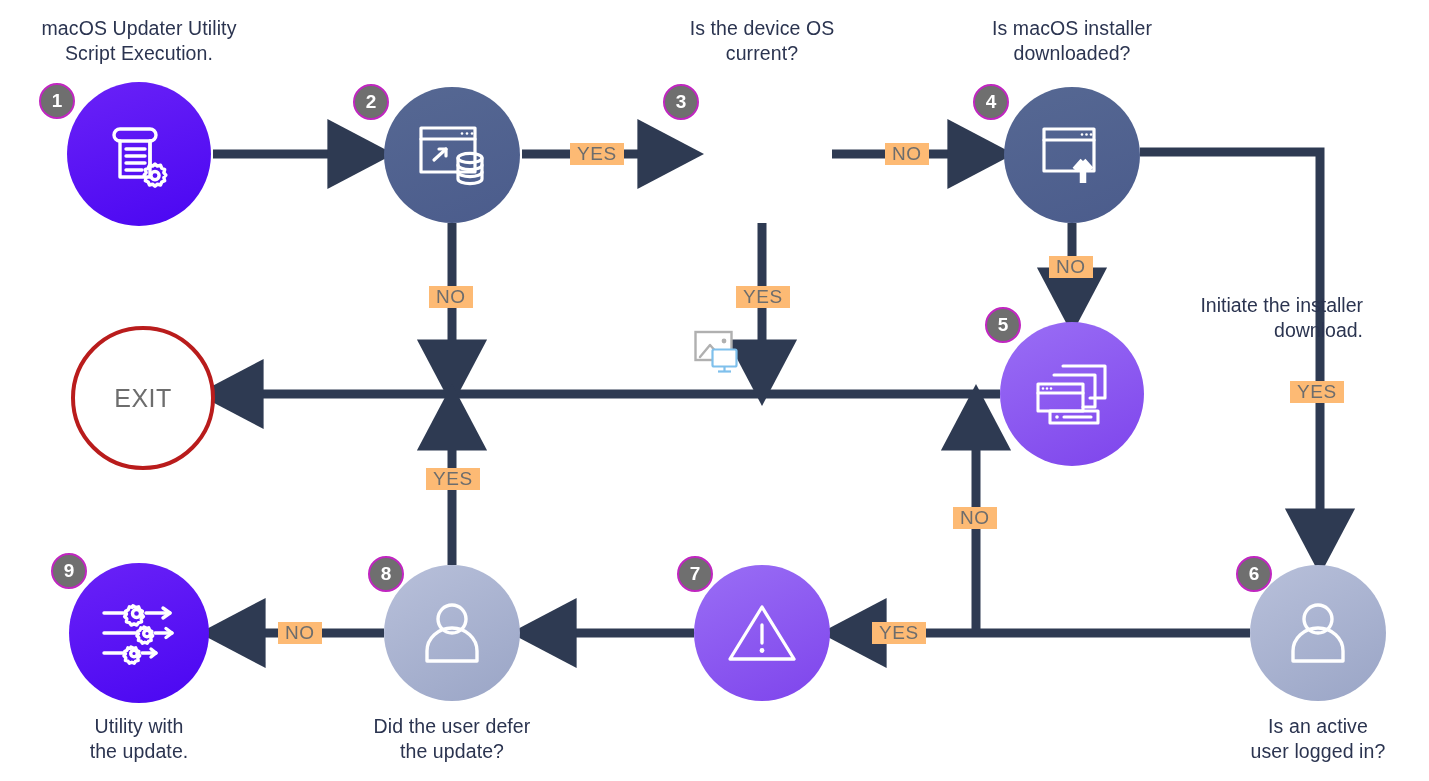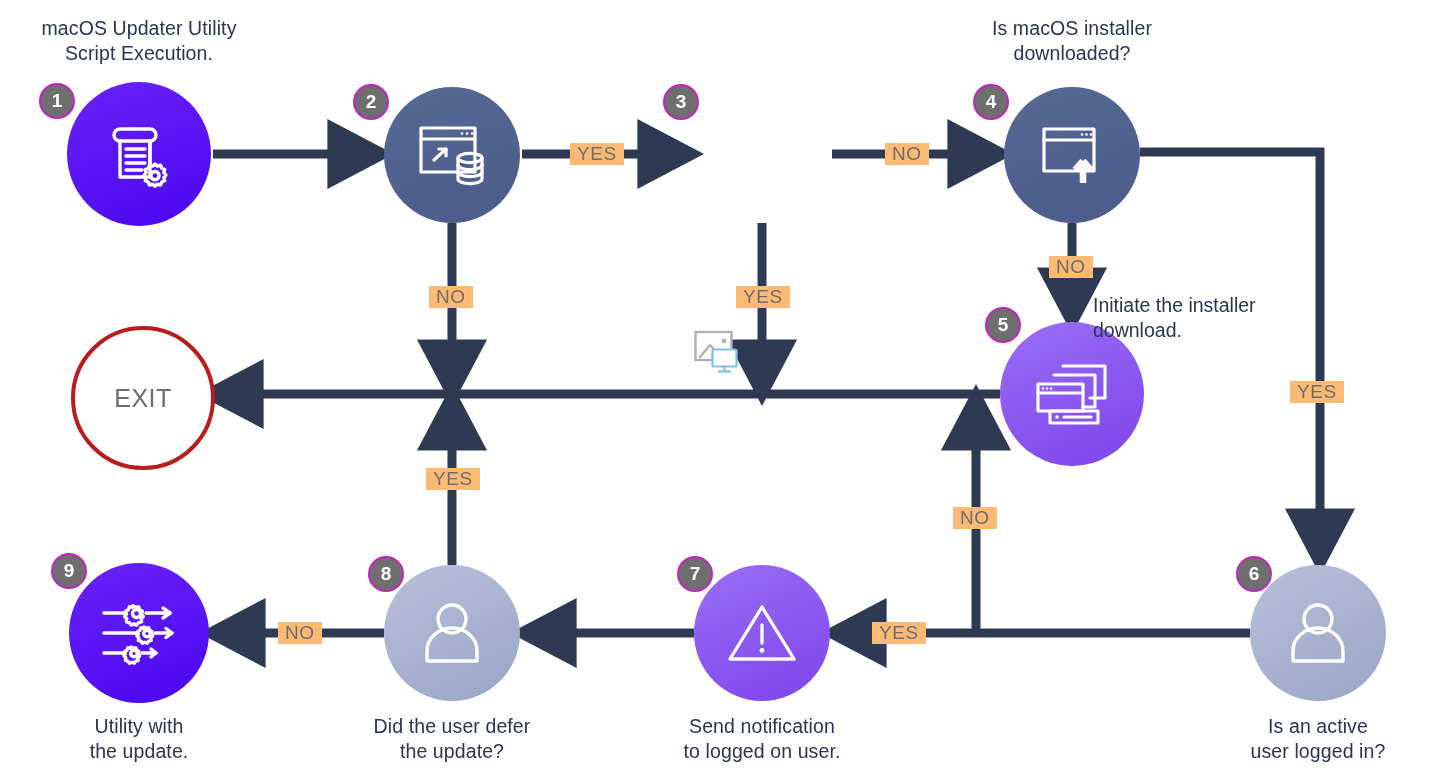--- a/index.html
+++ b/index.html
@@ -189,41 +189,43 @@
           <ellipse cx="57" cy="38" rx="12" ry="4.6"></ellipse>
           <path d="M45 38 v7 a12 4.6 0 0 0 24 0 v-7"></path>
           <path d="M45 45 v7 a12 4.6 0 0 0 24 0 v-7"></path>
           <path d="M45 52 v7 a12 4.6 0 0 0 24 0 v-7"></path>
         </g>
       </svg>
     </span>
   </div>
   <div class="badge" style="left:353px; top:84px;">2</div>
 
+  <div class="caption" style="left:642px; top:16px; width:240px;">Is the device OS
+current?</div>
   <div class="badge" style="left:663px; top:84px;">3</div>
 
   <div class="caption" style="left:952px; top:16px; width:240px;">Is macOS installer
 downloaded?</div>
   <div class="node" style="left:1004px; top:87px; width:136px; height:136px; background:linear-gradient(160deg,#566893,#4b5c8c);">
     <span>
       <svg width="72" height="72" viewBox="0 0 72 72">
         <g fill="none" stroke="#ffffff" stroke-width="3.2" stroke-linejoin="round" stroke-linecap="round">
           <path d="M8 10 H58 V52 H8 Z"></path>
           <line x1="8" y1="21" x2="58" y2="21"></line>
           <circle cx="46" cy="15.5" r="1.3" fill="#ffffff" stroke="none"></circle>
           <circle cx="50.5" cy="15.5" r="1.3" fill="#ffffff" stroke="none"></circle>
           <circle cx="55" cy="15.5" r="1.3" fill="#ffffff" stroke="none"></circle>
         </g>
         <path d="M47 64 V42 M47 42 l-8 9 M47 42 l8 9" fill="none" stroke="#ffffff" stroke-width="6.5" stroke-linejoin="round" stroke-linecap="butt"></path>
       </svg>
     </span>
   </div>
   <div class="badge" style="left:973px; top:84px;">4</div>
 
-  <div class="annot" style="left:1093px; top:293px; width:270px; text-align:left;">Initiate the installer
+  <div class="annot" style="left:1093px; top:293px; width:270px; text-align:right;">Initiate the installer
 download.</div>
   <div class="node" style="left:1000px; top:322px; width:144px; height:144px; background:linear-gradient(155deg,#9a6ef5,#7e44ec);">
     <span>
       <svg width="78" height="66" viewBox="0 0 78 66">
         <g fill="none" stroke="#ffffff" stroke-width="3.1" stroke-linejoin="round" stroke-linecap="round">
           <path d="M30 5 H72 V37 H57"></path>
           <path d="M21 14 H62 V46 H50"></path>
           <path d="M5 23 H50 V50 H5 Z"></path>
           <line x1="5" y1="32" x2="50" y2="32"></line>
           <circle cx="10" cy="27.5" r="1.2" fill="#ffffff" stroke="none"></circle>
@@ -257,22 +259,20 @@
       <svg width="76" height="68" viewBox="0 0 76 68">
         <g fill="none" stroke="#ffffff" stroke-width="3.3" stroke-linejoin="round" stroke-linecap="round">
           <path d="M38 8 L70 60 H6 Z"></path>
           <line x1="38" y1="26" x2="38" y2="44"></line>
           <circle cx="38" cy="51.5" r="2.4" fill="#ffffff" stroke="none"></circle>
         </g>
       </svg>
     </span>
   </div>
   <div class="badge" style="left:677px; top:556px;">7</div>
-  <div class="caption" style="left:642px; top:714px; width:240px;">Send notification
-to logged on user.</div>
 
   <div class="node" style="left:384px; top:565px; width:136px; height:136px; background:linear-gradient(150deg,#b8c0da,#9aa5c6);">
     <span>
       <svg width="72" height="72" viewBox="0 0 72 72">
         <g fill="none" stroke="#ffffff" stroke-width="3.4" stroke-linejoin="round" stroke-linecap="round">
           <circle cx="36" cy="22" r="14"></circle>
           <path d="M11 64 V54 a25 23 0 0 1 50 0 v10 Z"></path>
         </g>
       </svg>
     </span>

